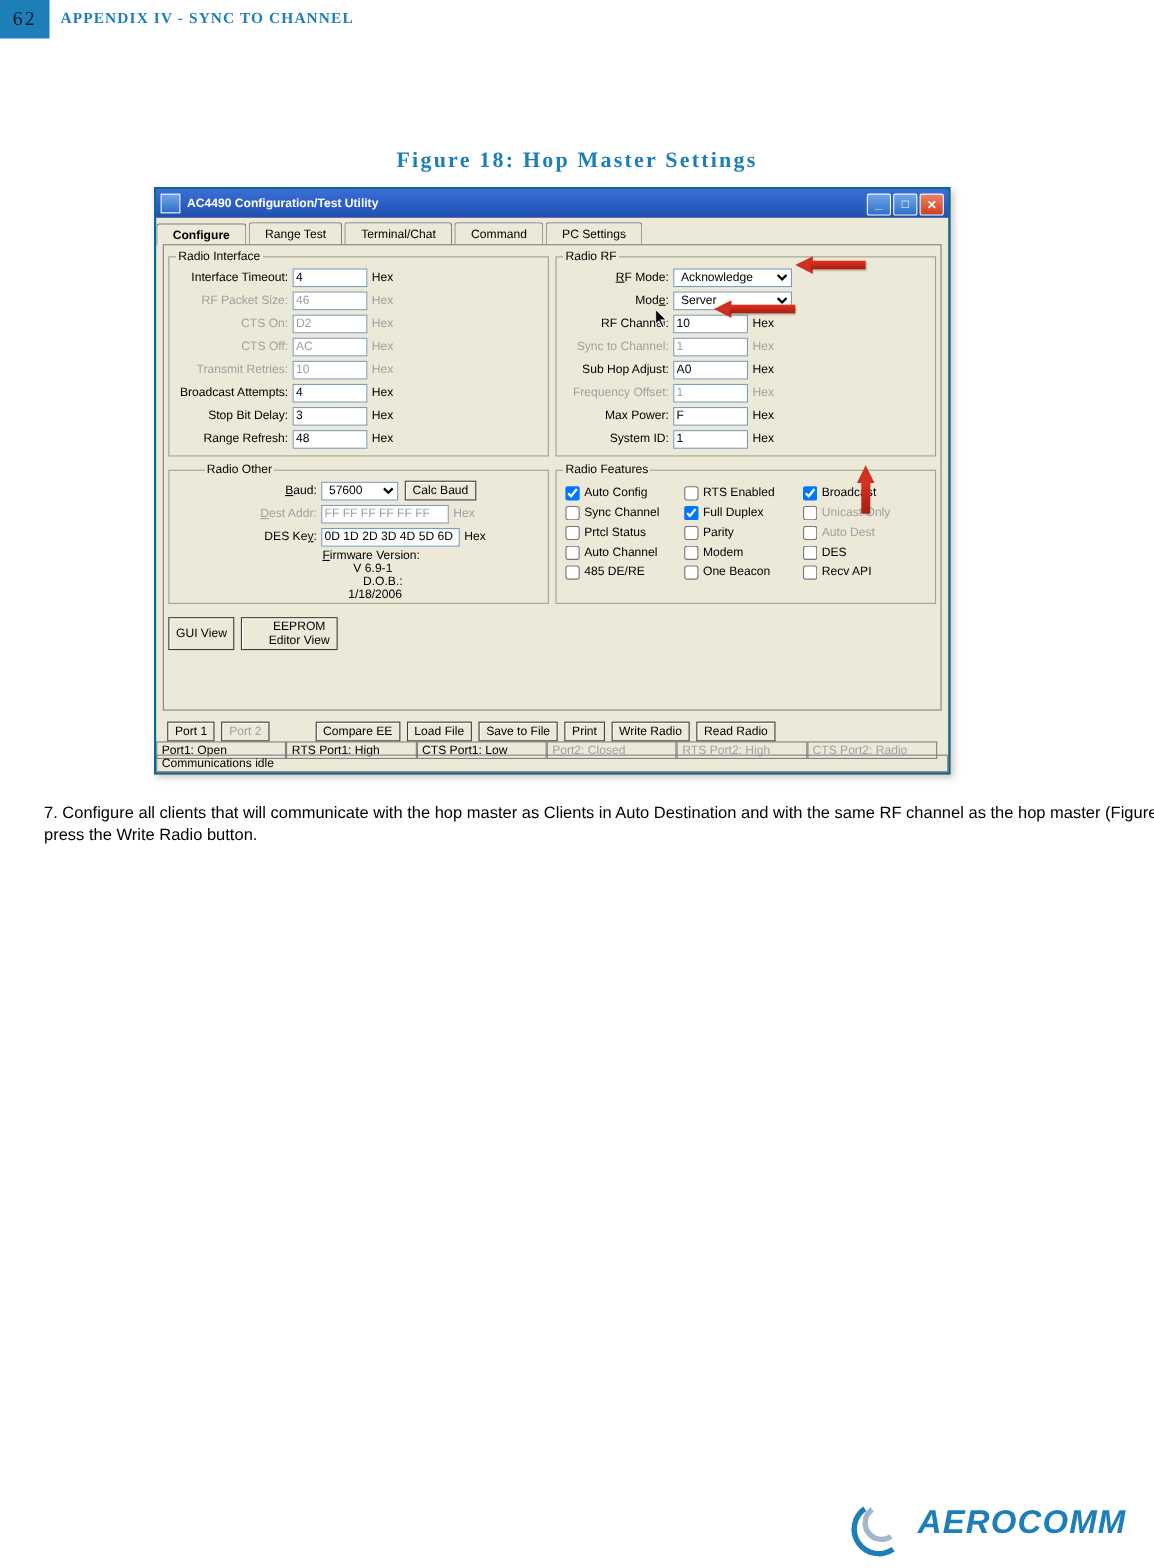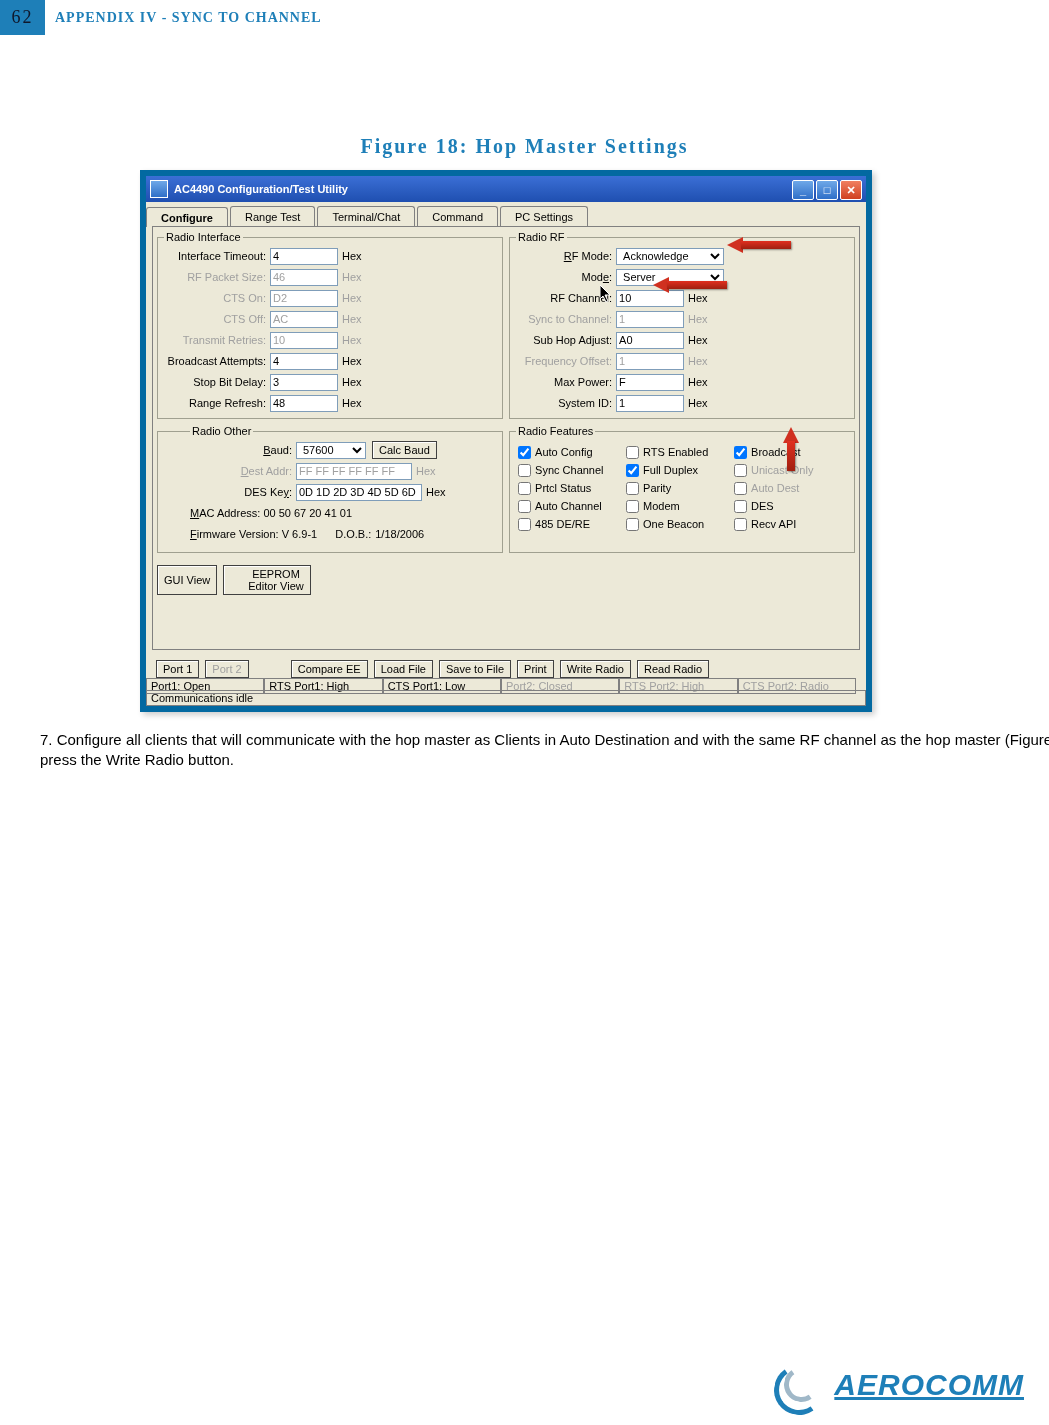--- a/index.html
+++ b/index.html
@@ -1,20 +1,20 @@
 <!DOCTYPE html>
 <html><head>
 <meta charset="utf-8">
 <style>
   body { margin:0; font-family:Arial,Helvetica,sans-serif; background:#fff; }
   .page { width:1049px; height:1425px; position:relative; background:#fff; }
   .pagenum { position:absolute; left:0; top:0; width:45px; height:35px; background:#1e7fb8; color:#0f172a; font-family:Georgia,'Times New Roman',serif; font-size:18px; display:flex; align-items:center; justify-content:center; letter-spacing:2px; }
   .chapter { position:absolute; left:55px; top:10px; color:#1e7fb8; font-family:Georgia,'Times New Roman',serif; font-size:14px; letter-spacing:1px; font-weight:bold; }
   .figtitle { position:absolute; top:135px; left:0; width:1049px; text-align:center; color:#1e7fb8; font-family:Georgia,'Times New Roman',serif; font-size:20px; font-weight:bold; letter-spacing:2px; }
-  .app { position:absolute; left:140px; top:170px; width:720px; height:530px; border:6px solid #0369a1; background:#a16207; font-family:Tahoma,Arial,sans-serif; font-size:11px; box-shadow:3px 3px 6px rgba(0,0,0,0.2); }
+  .app { position:absolute; left:140px; top:170px; width:720px; height:530px; border:2px solid #0369a1; background:#a16207; font-family:Tahoma,Arial,sans-serif; font-size:11px; box-shadow:3px 3px 6px rgba(0,0,0,0.2); }
   .titlebar { height:26px; background:linear-gradient(#3b6fd6,#1f4fb0); color:#fff; display:flex; align-items:center; padding:0 4px; font-weight:bold; }
   .titlebar .ticon { width:16px; height:16px; background:linear-gradient(#6fa8e8,#2f6fc8); margin-right:6px; border:1px solid #fff; }
   .winbtns { position:absolute; right:4px; top:4px; display:flex; gap:2px; }
   .winbtn { width:20px; height:18px; background:linear-gradient(#6fa8e8,#2f6fc8); border:1px solid #fff; color:#fff; font-size:11px; display:flex; align-items:center; justify-content:center; border-radius:2px; }
   .winbtn.close { background:linear-gradient(#f08060,#d04020); }
   .body { position:relative; height:calc(100% - 26px); background:#ece9d8; }
   .tabs { display:flex; align-items:flex-end; height:24px; }
   .tab { padding:4px 14px 3px; background:#ece9d8; border:1px solid #808080; border-bottom:none; margin-right:2px; font-size:11px; border-radius:3px 3px 0 0; }
   .tab.active { font-weight:bold; position:relative; top:1px; background:#ece9d8; }
   .tabcontent { position:absolute; left:6px; right:6px; top:24px; bottom:56px; border:1px solid #808080; background:#ece9d8; }
@@ -44,21 +44,21 @@
   .statuscell.disabled { color:#a0a0a0; }
   .statusrow2 { position:absolute; left:0; right:0; bottom:0; height:14px; border:1px solid #808080; font-size:11px; padding:0 4px; line-height:14px; }
   .arrow { position:absolute; }
   .arrowhead { width:0; height:0; position:absolute; }
   .arrowbody { position:absolute; background:linear-gradient(#e03020,#a02010); box-shadow:1px 1px 2px rgba(0,0,0,0.4); }
   .bodytext { position:absolute; left:40px; top:730px; right:-80px; font-size:15px; line-height:1.35; }
   .logo { position:absolute; right:25px; bottom:20px; display:flex; align-items:center; gap:10px; }
   .logo-swoosh { width:55px; height:40px; position:relative; }
   .logo-swoosh::before { content:""; position:absolute; width:40px; height:40px; border:5px solid #1e7fb8; border-radius:50%; border-right-color:transparent; border-top-color:transparent; transform:rotate(10deg); left:5px; }
   .logo-swoosh::after { content:""; position:absolute; width:25px; height:25px; border:5px solid #a0b8c8; border-radius:50%; border-left-color:transparent; border-bottom-color:transparent; transform:rotate(190deg); left:15px; top:2px; }
-  .logo-text { font-family:Arial,sans-serif; font-size:30px; font-weight:bold; font-style:italic; color:#1e7fb8; letter-spacing:1px;text-decoration:underline; }
+  .logo-text { font-family:Arial,sans-serif; font-size:30px; font-weight:bold; font-style:italic; color:#1e7fb8; letter-spacing:1px; }
   .u { text-decoration:underline; }
   select.txt { height:17px; }
   .feat { display:flex; flex-wrap:wrap; padding:4px 2px; }
   .feat .col { display:flex; flex-direction:column; }
 </style>
 </head>
 <body>
 
 <div class="page">
   <div class="pagenum">62</div>
@@ -140,25 +140,21 @@
             <div class="row">
               <span class="lbl disabled"><span class="u">D</span>est Addr:</span>
               <input class="txt disabled" style="width: 110px;" value="FF FF FF FF FF FF">
               <span class="unit disabled">Hex</span>
             </div>
             <div class="row">
               <span class="lbl">DES Ke<span class="u">y</span>:</span>
               <input class="txt" style="width: 120px;" value="0D 1D 2D 3D 4D 5D 6D">
               <span class="unit">Hex</span>
             </div>
-            <div class="row" style="font-size:11px;">
-              <span><span class="u">M</span>AC Address:&nbsp;</span>
-              <span>00 50 67 20 41 01</span>
-            </div>
-            <div class="row" style="font-size:11px;">
+            <div class="row" style="font-size:11px;flex-direction:column;">
               <span><span class="u">F</span>irmware Version:&nbsp;</span>
               <span>V 6.9-1</span>
               <span style="margin-left:18px;">D.O.B.:</span>
               <span style="margin-left:4px;">1/18/2006</span>
             </div>
           </fieldset>
           <div style="margin-top:12px; display:flex; gap:6px;">
             <button class="btn" style="height:30px;">GUI View</button>
             <button class="btn" style="height:30px; white-space:pre-line;padding-left:24px;">EEPROM
 Editor View</button>

